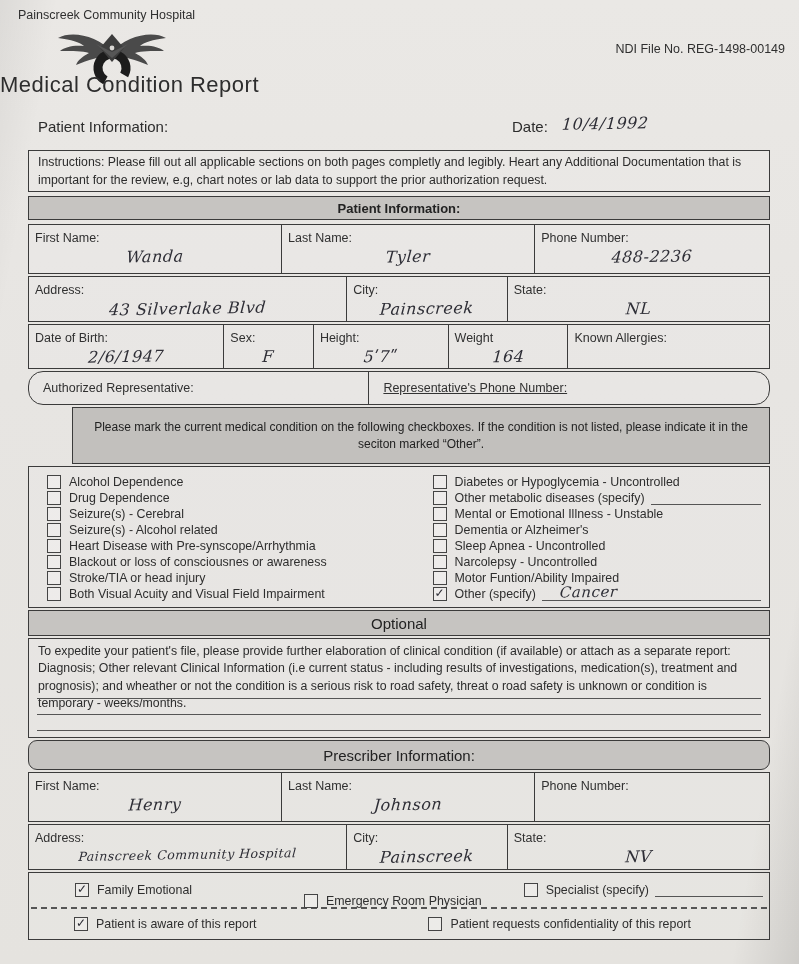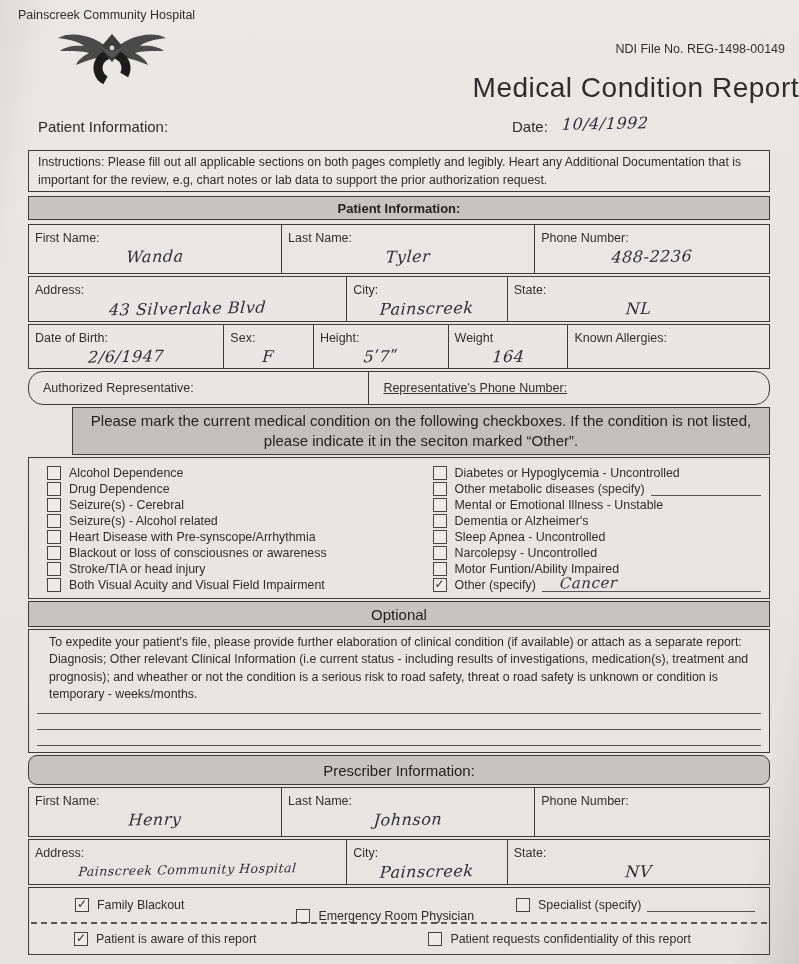--- a/index.html
+++ b/index.html
@@ -13,22 +13,22 @@
     position:relative;width:799px;height:964px;
     background:
       linear-gradient(100deg, rgba(0,0,0,0.06), rgba(0,0,0,0) 6%, rgba(0,0,0,0) 93%, rgba(0,0,0,0.10)),
       linear-gradient(180deg,#eae8e5 0%, #e7e5e2 40%, #e5e3df 100%);
     color:#333;
   }
   
   .hospital-name{position:absolute;left:18px;top:8px;font-size:12.5px;color:#2f2f2f;}
   .ndi{position:absolute;right:14px;top:42px;font-size:12.5px;color:#2f2f2f;}
   .logo{position:absolute;left:48px;top:22px;width:128px;height:72px;}
-  .doc-title{position:absolute;left:0;top:72px;width:100%;text-align:right;
-    font-size:28px;color:#2d2d2d;letter-spacing:0.5px;}
+  .doc-title{position:absolute;left:0;top:72px;width:100%;text-align:left;
+    font-size:22px;color:#2d2d2d;letter-spacing:0.5px;}
   .pi-label{position:absolute;left:38px;top:118px;font-size:15px;color:#2c2c2c;}
   .date-label{position:absolute;left:512px;top:118px;font-size:15px;color:#2c2c2c;}
   .date-value{position:absolute;left:562px;top:114px;}
   
   .hw{
     font-family:"DejaVu Serif", serif;font-style:italic;color:#2e2e36;
     display:inline-block;transform:skewX(-5deg) rotate(-1deg);
     font-size:16px;letter-spacing:0.5px;
   }
   
@@ -42,35 +42,35 @@
   .instructions{height:42px;font-size:12.3px;line-height:1.45;padding:3px 9px;color:#2c2c2c;}
   .grid-row{display:grid;}
   .cell{border-right:1.4px solid #3b3b3b;padding:3px 6px;box-sizing:border-box;position:relative;}
   .cell:last-child{border-right:none;}
   .cell .lbl{font-size:12.5px;color:#303030;}
   .cell .val{display:block;text-align:center;margin-top:1px;}
   .r1{height:50px;grid-template-columns:34.2% 34.2% 31.6%;}
   .r2{height:46px;grid-template-columns:43% 21.7% 35.3%;}
   .r3{height:45px;grid-template-columns:26.4% 12.1% 18.2% 16.2% 27.1%;}
   .r4{height:34px;grid-template-columns:46% 54%;border-radius:15px;}
-  .band{height:48px;background:#c2c0bd;display:flex;align-items:center;justify-content:center;
-    text-align:center;font-size:15px;line-height:1.35;color:#222;padding:0 6px;box-sizing:border-box;margin-left:44px;}
+  .band{height:57px;background:#c2c0bd;display:flex;align-items:center;justify-content:center;
+    text-align:center;font-size:12px;line-height:1.35;color:#222;padding:0 6px;box-sizing:border-box;margin-left:44px;}
   
   .cond-box{height:142px;display:flex;padding:7px 8px 5px 18px;box-sizing:border-box;}
   .cond-col{display:flex;flex-direction:column;justify-content:space-between;}
   .cond-col.left{width:54%;}
   .cond-col.right{width:46%;}
   .cond-item{display:flex;align-items:center;height:18px;}
   .cbx{width:12px;height:12px;border:1.5px solid #444;margin-right:8px;flex:none;
     font-size:12px;line-height:11px;text-align:center;color:#2e2e36;background:rgba(255,255,255,0.25);}
   .cond-label{font-size:12.4px;color:#2e2e2e;white-space:nowrap;}
   .spec-line{flex:1;border-bottom:1.4px solid #555;margin-left:6px;height:13px;position:relative;}
   .spec-hw{position:absolute;left:18px;bottom:-1px;font-size:15px;}
   
-  .optional-box{height:124px;position:relative;padding:4px 20px;box-sizing:border-box;}
+  .optional-box{height:100px;position:relative;padding:4px 9px;box-sizing:border-box;}
   .optional-text{font-size:12.3px;line-height:1.42;color:#2c2c2c;}
   .write-line{position:absolute;left:8px;right:8px;border-top:1.2px solid #555;}
   
   .presc-r3{height:34px;display:flex;align-items:center;padding-left:46px;box-sizing:border-box;}
   .presc-r3 .cond-item{height:auto;}
   .presc-r3 .cond-item + .cond-item{margin-left:0;}
   .dashed-sep{border-top:2px dashed #555;margin:0 2px;}
   .presc-r4{height:30px;display:flex;align-items:center;padding-left:15px;box-sizing:border-box;}
   .presc-r3 .spec-line,.presc-r4 .spec-line{flex:none;width:108px;}
   .addr-hw{font-size:12.5px;}
@@ -283,21 +283,21 @@
       <div class="cell">
         <span class="lbl">State:</span>
         <span class="val hw">NV</span>
       </div>
     </div>
 
     <div class="box gap2">
       <div class="presc-r3">
           <div class="cond-item">
             <span class="cbx">✓</span>
-            <span class="cond-label">Family Blackout</span>
+            <span class="cond-label">Family Emotional</span>
           </div>
           <div class="cond-item" style="margin-left: 112px; margin-top: 22px;">
             <span class="cbx"></span>
             <span class="cond-label">Emergency Room Physician</span>
           </div>
           <div class="cond-item" style="margin-left: 42px;">
             <span class="cbx"></span>
             <span class="cond-label">Specialist (specify)</span>
             <span class="spec-line"></span>
           </div>

